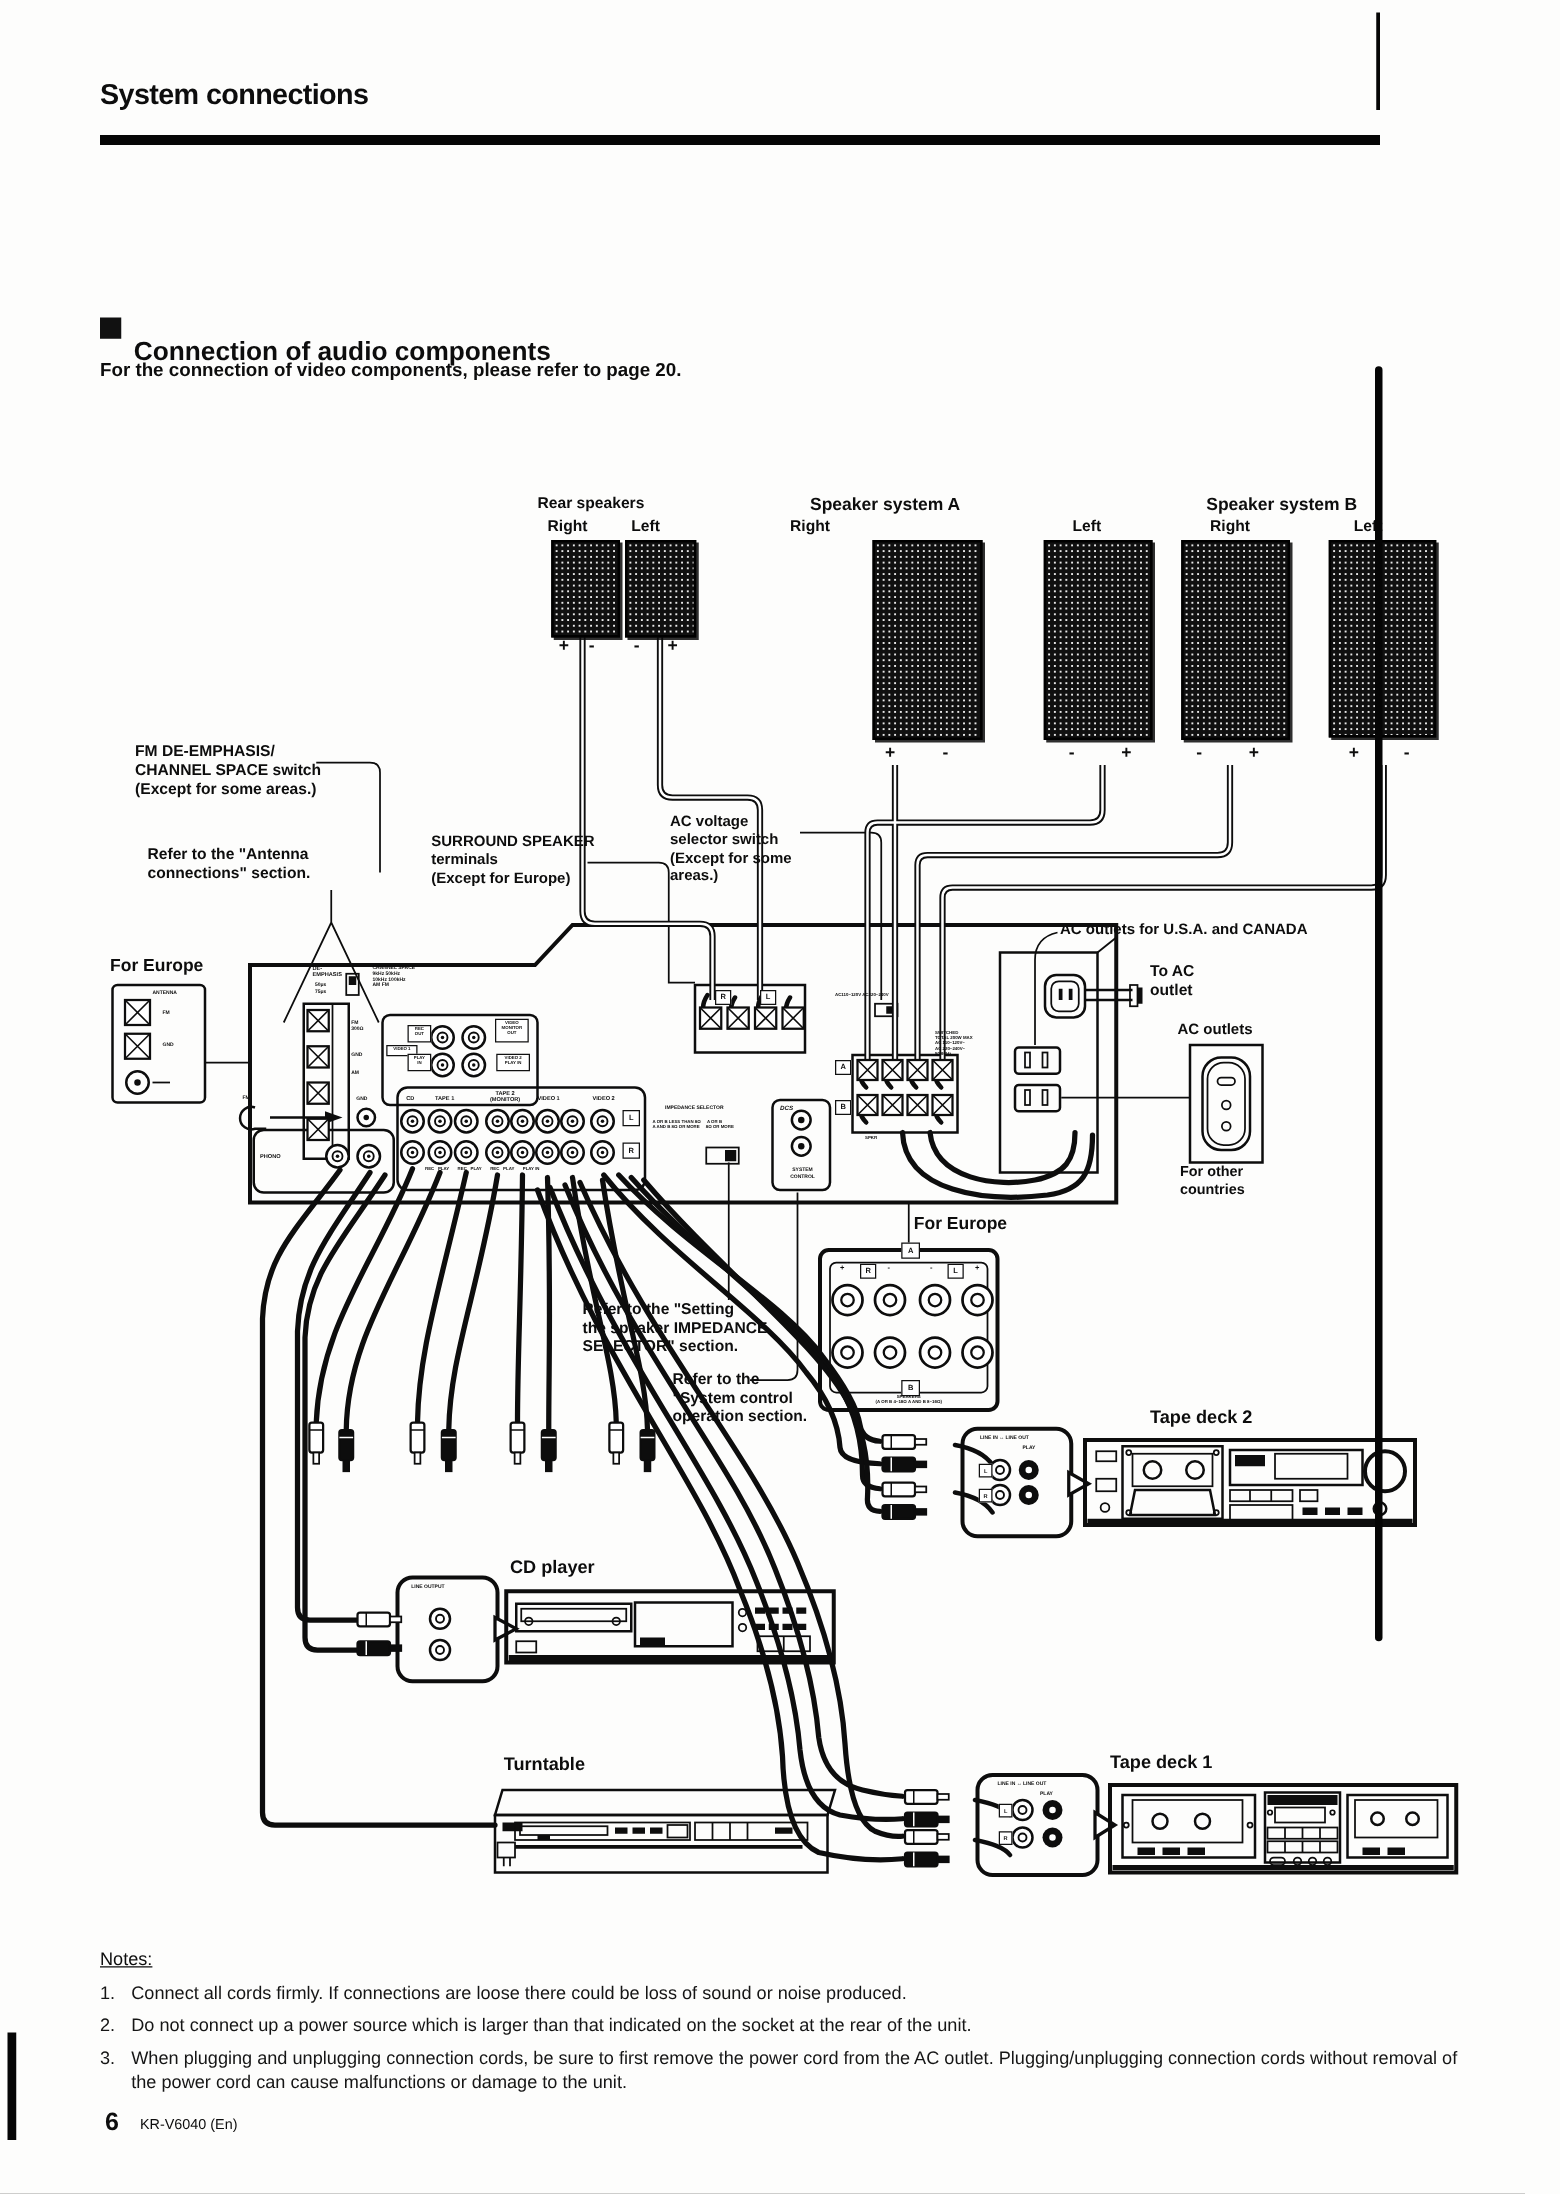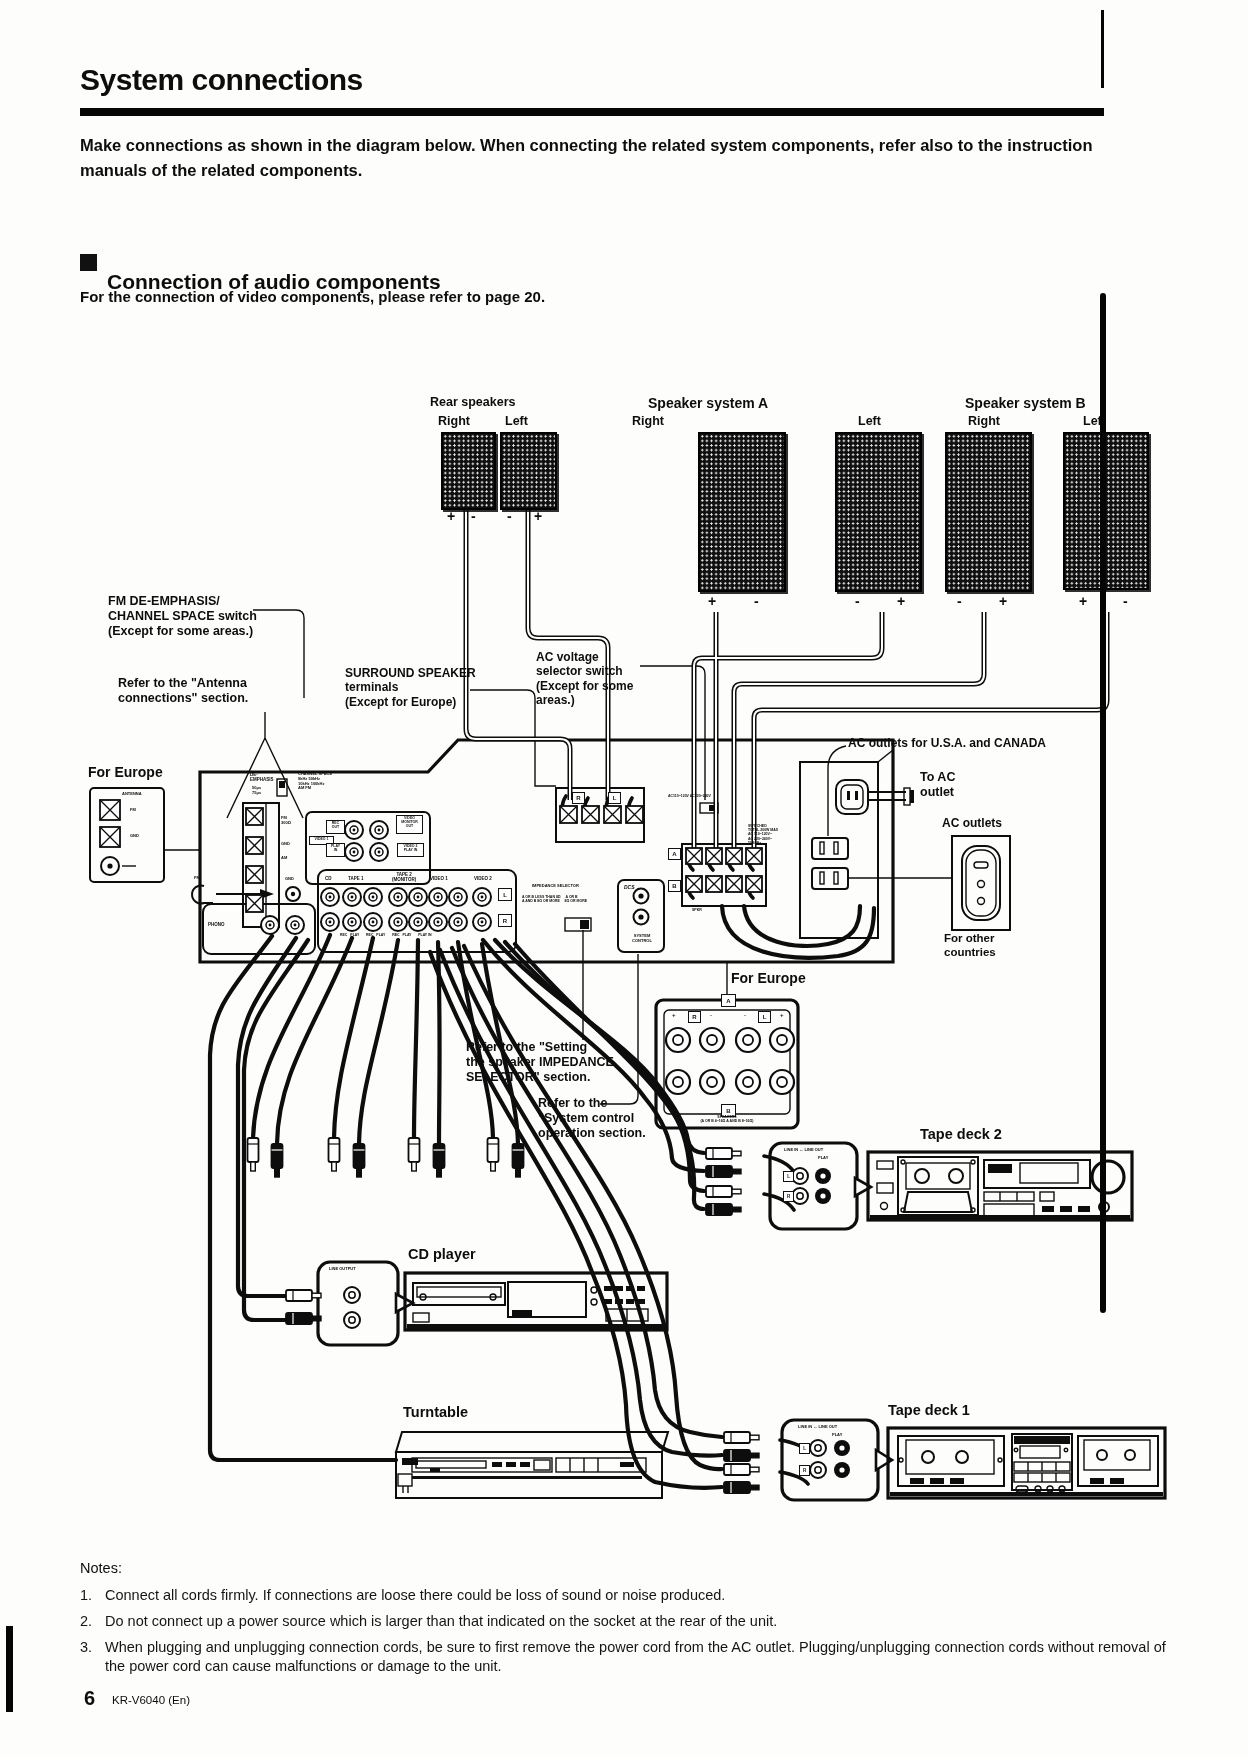--- a/index.html
+++ b/index.html
@@ -1,23 +1,23 @@
 <!DOCTYPE html>
 <html><head>
 <meta charset="utf-8">
 <style>
   html,body{margin:0;padding:0;background:#888;}
   #page{position:relative;width:1248px;height:1755px;background:#fdfdfc;margin:0 auto;
         font-family:"Liberation Sans","DejaVu Sans",sans-serif;color:#0d0d0d;overflow:hidden;}
   .lbl{position:absolute;font-weight:bold;color:#0d0d0d;white-space:pre-line;line-height:1.2;}
-  .s30{font-size:30px;letter-spacing:-0.5px;}
+  .s30{font-size:23px;letter-spacing:-0.5px;}
   .s21{font-size:21px;margin-top:19px;}
   .s16{font-size:16.5px;line-height:1.52;}
   .s15{font-size:15px;}
-  .s145{font-size:14.5px;font-weight:normal;}
+  .s145{font-size:14.5px;font-weight:normal;text-decoration:underline;}
   .s14{font-size:14.5px;}
   .s13{font-size:14px;}
   .s125{font-size:12.5px;}
   .s12{font-size:12px;}
   .s115{font-size:11.5px;}
   .t6{font-size:6px;}
   .t5{font-size:5px;}
   .t45{font-size:4.5px;}
   .t4{font-size:4px;}
   .t35{font-size:3.5px;}
@@ -479,21 +479,20 @@
         <path d="M731,1482V1493" stroke="#fff" stroke-width="1.2" fill="none"></path>
         <rect x="750" y="1485.2" width="9" height="4.6" fill="#0d0d0d" stroke="#0d0d0d" stroke-width="1.4"></rect>
         <rect x="286" y="1313" width="26" height="11" rx="2" fill="#0d0d0d" stroke="#0d0d0d" stroke-width="1.8"></rect>
         <path d="M293,1313V1324" stroke="#fff" stroke-width="1.2" fill="none"></path>
         <rect x="312" y="1316.2" width="9" height="4.6" fill="#0d0d0d" stroke="#0d0d0d" stroke-width="1.4"></rect>
       </g>
   </svg>
 
   <div class="lbl s30" style="left:80px;top:62px;">System connections</div>
   <div class="rule" style="left:80px;top:108px;width:1024px;height:8px;"></div>
-  <div class="lbl s16" style="left:80px;top:133px;width:1040px;">Make connections as shown in the diagram below. When connecting the related system components, refer also to the instruction manuals of the related components.</div>
   <div class="sq" style="left:80px;top:254px;width:17px;height:17px;"></div>
   <div class="lbl s21" style="left:107px;top:250px;">Connection of audio components</div>
   <div class="lbl s15" style="left:80px;top:288px;">For the connection of video components, please refer to page 20.</div>
 
   <div class="lbl s125" style="left:430px;top:395px;width:130px;text-align:left;">Rear speakers</div>
   <div class="lbl s125" style="left:438px;top:414px;">Right</div>
   <div class="lbl s125" style="left:505px;top:414px;">Left</div>
   <div class="grille" style="left:441px;top:432px;width:51px;height:74px;"></div>
   <div class="grille" style="left:500px;top:432px;width:53px;height:74px;"></div>
   <div class="lbl s13" style="left:447px;top:508px;">+</div>

